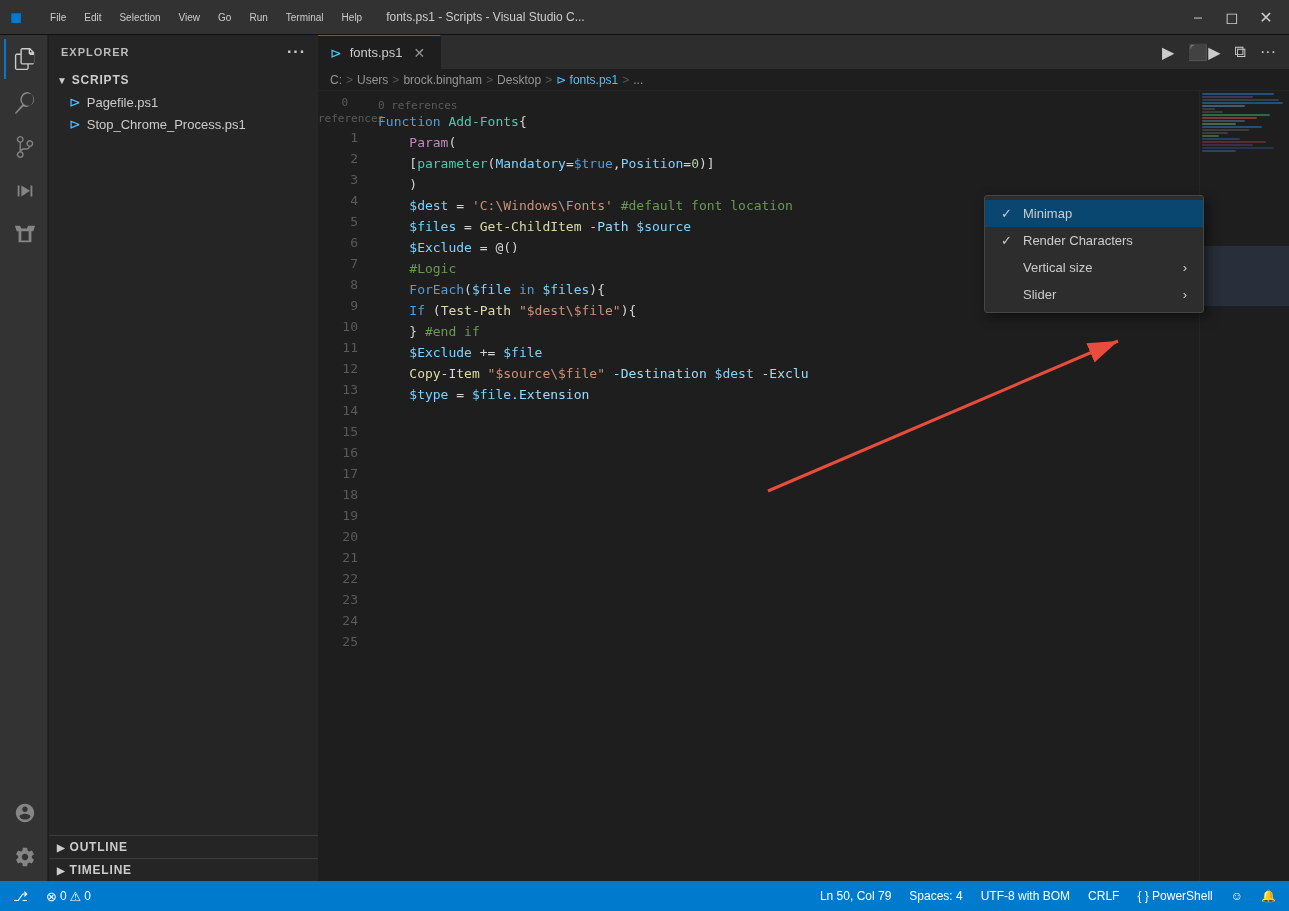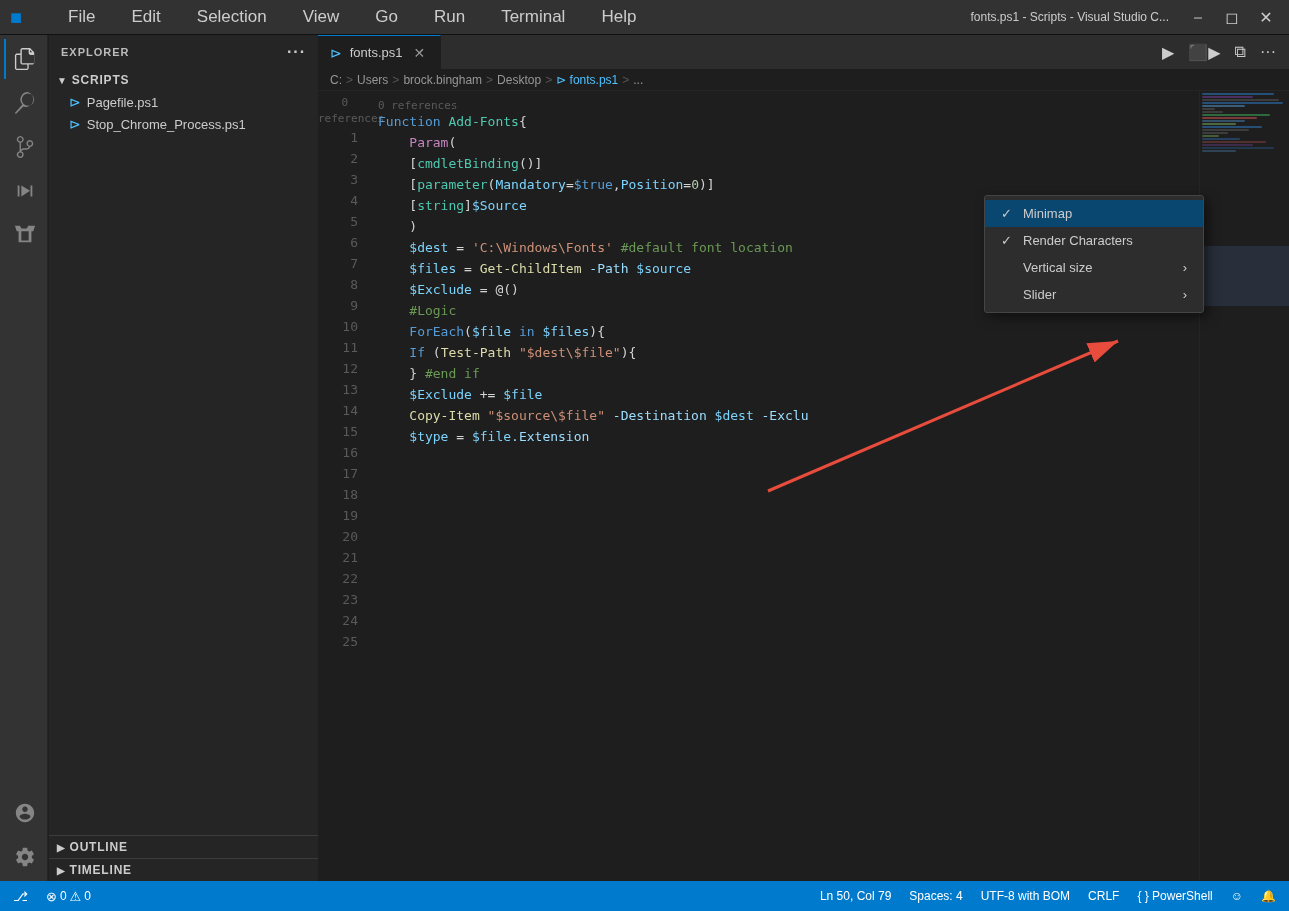--- a/index.html
+++ b/index.html
@@ -26,29 +26,28 @@
       color: #007acc;
       font-size: 18px;
       margin-right: 4px;
     }
     .title-bar-menu {
       display: flex;
       gap: 2px;
     }
     .menu-item {
       color: #cccccc;
-      font-size: 17px;
+      font-size: 10px;
       padding: 4px 8px;
       cursor: pointer;
       border-radius: 3px;
-      margin-left: 18px;
     }
     .title-bar-title {
       flex: 1;
-      text-align: right;
+      text-align: left;
       color: #cccccc;
       font-size: 12px;
     }
     .title-bar-controls {
       display: flex;
       gap: 8px;
     }
     .title-control {
       color: #cccccc;
       font-size: 16px;
@@ -536,23 +535,21 @@
         <div>22</div>
         <div>23</div>
         <div>24</div>
         <div>25</div>
       </div>
 
       <div class="code-content">
         <div class="ref-placeholder">0 references</div>
         <div class="code-line"><span class="kw">Function </span><span class="fn-name">Add-Fonts</span><span class="punct">{</span></div>
         <div class="code-line"><span>    </span><span class="fn" style="color:#c586c0;">Param</span><span class="punct">(</span></div>
-        <div class="code-line"><span>    </span><span class="punct">[</span><span class="attr" style="color:#4ec9b0;">cmdletBinding</span><span class="punct">()</span><span class="punct">]</span></div>
         <div class="code-line"><span>    </span><span class="punct">[</span><span class="attr" style="color:#4ec9b0;">parameter</span><span class="punct">(</span><span class="var">Mandatory</span><span class="op">=</span><span class="kw">$true</span><span class="punct">,</span><span class="var">Position</span><span class="op">=</span><span class="param" style="color:#b5cea8;">0</span><span class="punct">)]</span></div>
-        <div class="code-line"><span>    </span><span class="punct">[</span><span class="type">string</span><span class="punct">]</span><span class="var">$Source</span></div>
         <div class="code-line"></div>
         <div class="code-line"><span>    </span><span class="punct">)</span></div>
         <div class="code-line"></div>
         <div class="code-line"></div>
         <div class="code-line"></div>
         <div class="code-line"><span>    </span><span class="var">$dest</span><span class="op"> = </span><span class="str">'C:\Windows\Fonts'</span><span> </span><span class="comment">#default font location</span></div>
         <div class="code-line"><span>    </span><span class="var">$files</span><span class="op"> = </span><span class="fn">Get-ChildItem</span><span> </span><span class="param" style="color:#9cdcfe;">-Path</span><span> </span><span class="var">$source</span></div>
         <div class="code-line"><span>    </span><span class="var">$Exclude</span><span class="op"> = </span><span class="punct">@()</span></div>
         <div class="code-line"></div>
         <div class="code-line"></div>

